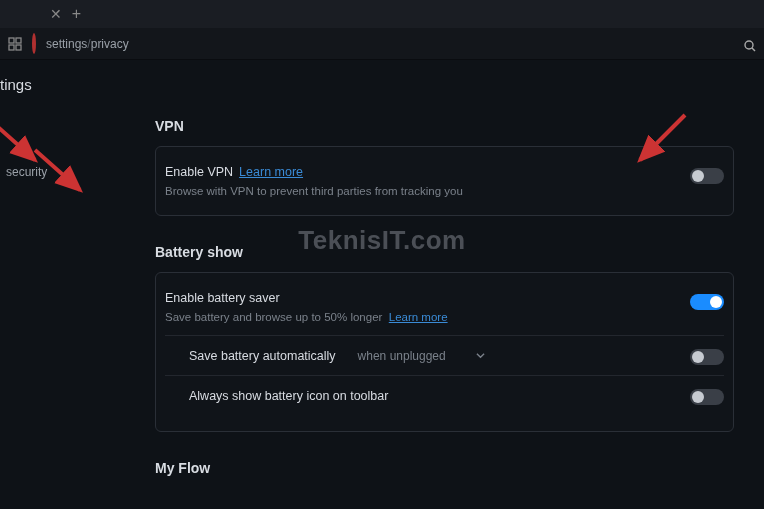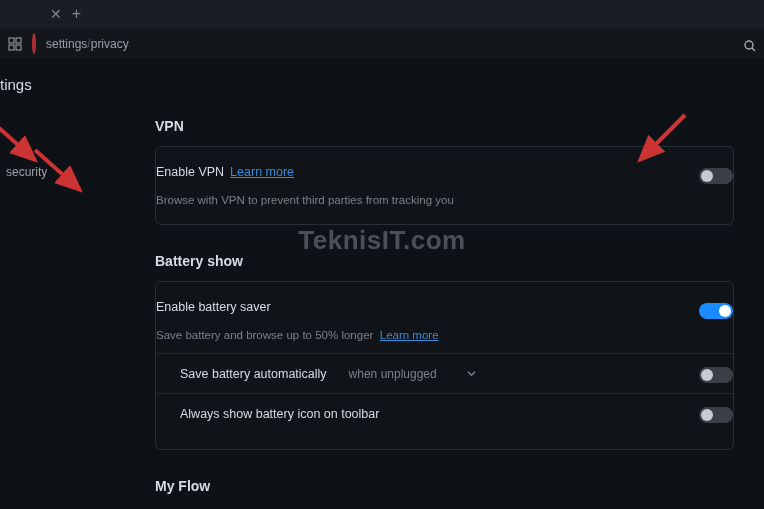--- a/index.html
+++ b/index.html
@@ -21,24 +21,24 @@
 .header-title { font-size: 15px; color: #d8dce2; font-weight: 500; padding-left: 0; }
 .search-box { width: 155px; height: 28px; background: #1c2128; border: 1px solid #2a2f37; border-radius: 14px; display: flex; align-items: center; padding: 0 12px; font-size: 12px; color: #7a818a; }
 
 .layout { display: flex; height: calc(509px - 108px); }
 .sidebar { width: 120px; padding-top: 50px; }
 .sidebar-item { font-size: 12px; color: #9aa0a8; padding: 7px 6px; cursor: pointer; }
 
 .content { flex: 1; padding: 10px 30px 0 35px; overflow-y: auto; }
 .section-title { font-size: 14px; font-weight: 600; color: #d8dce2; margin-bottom: 12px; }
 
-.card { border: 1px solid #2a2f37; border-radius: 6px; padding: 16px 0; margin-bottom: 28px; background: rgba(20,24,30,0.4); }
+.card { border: 1px solid #2a2f37; border-radius: 6px; padding: 16px 9px; margin-bottom: 28px; background: rgba(20,24,30,0.4); }
 .row { display: flex; justify-content: space-between; align-items: flex-start; gap: 20px; padding: 2px 0; }
 .row-main { font-size: 12.5px; color: #d8dce2; display: flex; align-items: center; gap: 6px; flex-wrap: wrap; }
-.row-sub { font-size: 11.5px; color: #7a818a; margin-top: 15px; }
+.row-sub { font-size: 11.5px; color: #7a818a; margin-top: 6px; }
 .link { color: #3a8bd6; text-decoration: underline; cursor: pointer; }
 .warn { font-size: 11.5px; color: #c94a4a; margin-top: 18px; }
 
 .toggle { width: 34px; height: 16px; border-radius: 10px; background: #3a3f47; position: relative; flex-shrink: 0; cursor: pointer; margin-top: 3px; }
 .toggle .knob { width: 12px; height: 12px; border-radius: 50%; background: #c7cbd1; position: absolute; top: 2px; left: 2px; transition: left .15s; }
 .toggle.on { background: #1a8cff; }
 .toggle.on .knob { left: 20px; background: #fff; }
 
 .sub-row { display: flex; justify-content: space-between; align-items: center; padding: 10px 0 10px 24px; border-top: 1px solid #23272e; font-size: 12.5px; color: #d8dce2; }
 .select { display: flex; align-items: center; gap: 30px; color: #7a818a; font-size: 12px; cursor: pointer; }

